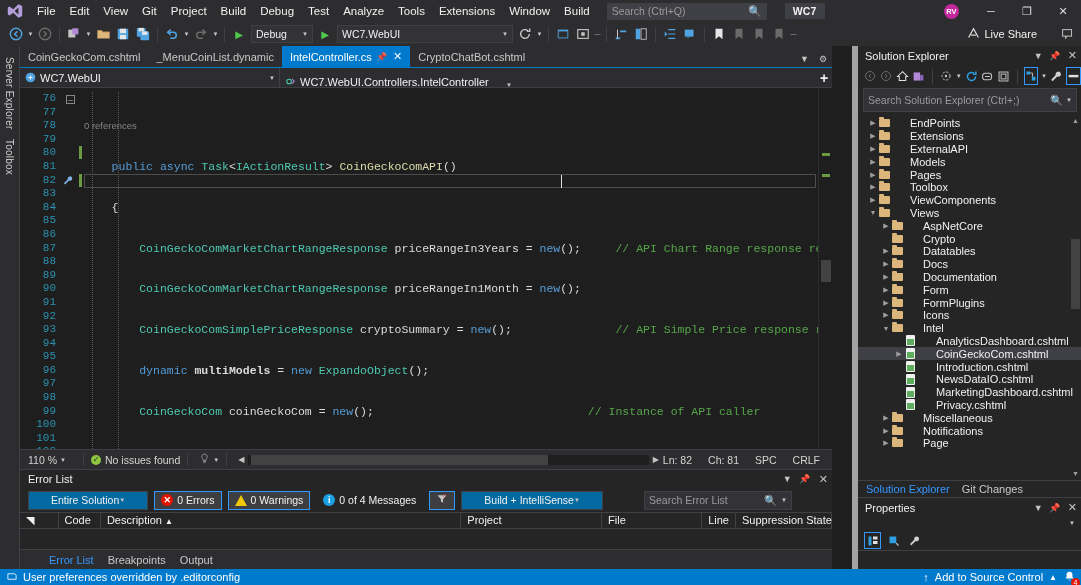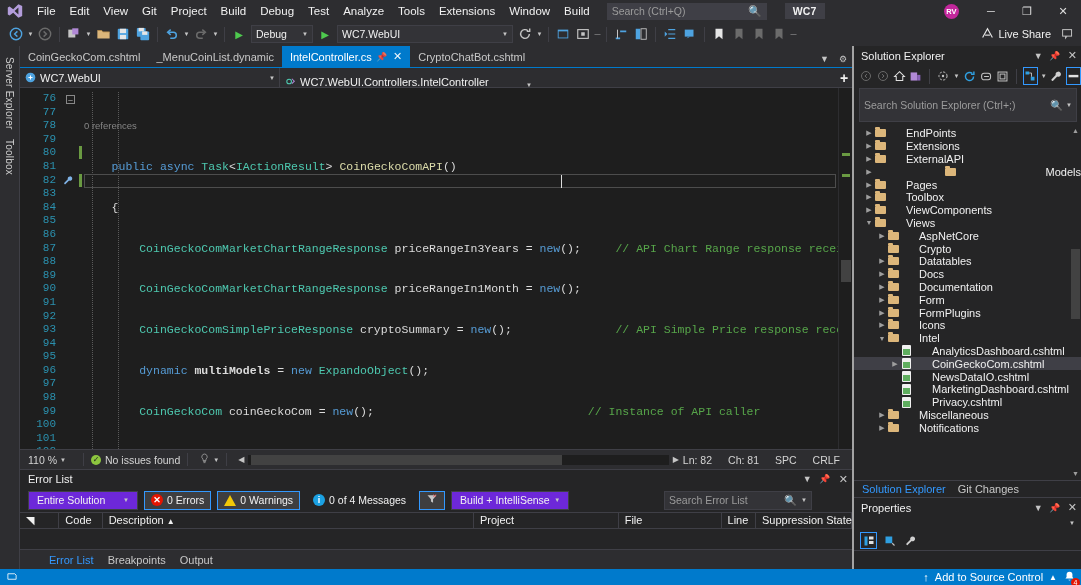--- a/index.html
+++ b/index.html
@@ -52,21 +52,21 @@
   .tb-sep { width: 1px; height: 15px; background:#3f3f46; margin: 0 4px; }
   .tb-ico { width: 20px; height: 20px; display:flex; align-items:center; justify-content:center; position:relative; }
   .tb-arrow { width: 9px; height:20px; display:flex; align-items:center; justify-content:center; color:#c5c5c5; font-size:6px; }
   .tb-combo {
     height: 18px; min-width: 62px; background:#333337; border:1px solid #3f3f46; color:#f1f1f1;
     font-size:10.5px; display:flex; align-items:center; padding: 0 4px; margin: 0 2px;
   }
   .tb-combo .lbl { flex: 1; }
   .tb-combo .car { font-size:6px; color:#c5c5c5; margin-left:6px;}
   .tb-combo.wide { min-width: 176px; }
-  .tb-right { position:absolute; right: 4px; display:flex; align-items:center; gap: 2px; }
+  .tb-right { position:absolute; right: 4px; display:flex; align-items:center; gap: 16px; }
   .liveshare { display:flex; align-items:center; font-size:11px; color:#f1f1f1; padding: 0 4px; gap:4px;}
   .play { color:#4ec94e; font-size:10px; }
 
   
   .body { flex: 1; display: flex; min-height: 0; background:#1e1e1e; }
 
   
   .vtabs {
     width: 20px; background: #2d2d30; flex: 0 0 20px; display:flex; flex-direction:column;
     align-items:center; padding-top: 6px; border-right:1px solid #3f3f46;
@@ -171,21 +171,21 @@
   .hs-arrow { color:#c5c5c5; font-size:8px; }
   .hs-track { flex:1; height:10px; background:#1e1e1e; position:relative; }
   .hs-thumb { position:absolute; left:3px; top:0; height:10px; width:74%; background:#424242; }
   .es-pos { display:flex; align-items:center; gap:16px; padding-right:12px; }
 
   
   .errpanel { height:100px; flex:0 0 100px; background:#252526; display:flex; flex-direction:column; border-top:1px solid #3f3f46;}
   .ep-head { height:18px; display:flex; align-items:center; padding-left:8px; font-size:11px; color:#f1f1f1; position:relative;}
   .ep-head-right { position:absolute; right:4px; display:flex; align-items:center; gap:8px; color:#c5c5c5; font-size:9px;}
   .ep-toolbar { height:24px; display:flex; align-items:center; padding-left:8px; gap:6px; position:relative;}
-  .ep-combo { height:19px; min-width:110px; background:#6d28d9; border:1px solid #3f3f46; display:flex; align-items:center; padding:0 8px; font-size:10.5px;}
+  .ep-combo { height:19px; min-width:110px; background:#0369a1; border:1px solid #3f3f46; display:flex; align-items:center; padding:0 22px; font-size:10.5px;}
   .ep-combo .lbl{flex:1;}
   .ep-combo .car{font-size:6px; color:#c5c5c5;}
   .ep-chip {
     height:19px; display:flex; align-items:center; gap:4px; padding:0 6px; font-size:10.5px;
     border:1px solid transparent;
   }
   .ep-chip.sel { border-color:#3399ff; background:#3e3e40; }
   .ic-err { width:12px;height:12px;border-radius:50%;background:#e51400;color:#fff;font-size:9px;display:flex;align-items:center;justify-content:center;font-weight:bold;}
   .ic-warn { width:0;height:0;border-left:6px solid transparent;border-right:6px solid transparent;border-bottom:11px solid #f0c808; position:relative;}
   .ic-info { width:12px;height:12px;border-radius:50%;background:#1ba1e2;color:#fff;font-size:9px;display:flex;align-items:center;justify-content:center;font-weight:bold;}
@@ -198,28 +198,28 @@
     border-bottom:1px solid #3f3f46; font-size:11px; color:#f1f1f1;
   }
   .gh { padding: 0 6px; height:17px; line-height:17px; border-right:1px solid #3f3f46; white-space:nowrap;}
   .ep-body { flex:1; background:#252526; }
 
   .ep-tabs { height:20px; display:flex; align-items:center; background:#2d2d30; padding-left:22px; gap:0; flex:0 0 20px; border-top:1px solid #3f3f46;}
   .ep-tab { font-size:11px; color:#c8c8c8; padding: 0 7px; height:20px; line-height:20px;}
   .ep-tab.active { color:#3399ff; }
 
   
-  .right { width: 229px; flex:0 0 229px; background:#252526; display:flex; flex-direction:column; border-left:2px solid #a3a3a3;}
+  .right { width: 229px; flex:0 0 229px; background:#252526; display:flex; flex-direction:column; border-left:6px solid #a3a3a3;margin-left:20px;}
   .se-head { height:19px; display:flex; align-items:center; padding-left:7px; font-size:11px; position:relative; color:#f1f1f1;}
   .se-head-right { position:absolute; right:4px; display:flex; align-items:center; gap:7px; color:#c5c5c5; font-size:9px;}
   .se-toolbar { height:22px; display:flex; align-items:center; padding-left:5px; gap:2px;}
   .se-ico { width:17px; height:18px; display:flex; align-items:center; justify-content:center; font-size:11px; color:#c5c5c5;}
   .se-ico.boxed { border:1px solid #3399ff; }
   .se-search {
-    margin: 1px 4px 3px 5px; height:34px; background:#333337; border:1px solid #3f3f46;
+    margin: 1px 4px 3px 5px; height:24px; background:#333337; border:1px solid #3f3f46;
     display:flex; align-items:center; padding: 0 4px; font-size:10.5px; color:#9b9b9b;
   }
   .se-search .t { flex:1; }
   .se-tree { flex:1; overflow:hidden; position:relative; padding-top:2px;}
   .tr { height:12.8px; display:flex; align-items:center; font-size:11px; color:#f1f1f1; white-space:nowrap;}
   .tr.selected { background:#3f3f46; }
   .tw { width:10px; text-align:center; color:#9e9e9e; font-size:7px; flex:0 0 10px;}
   .fold { width:13px; flex:0 0 13px; display:flex; align-items:center; justify-content:center;}
   .fold i {
     display:block; width:11px; height:8px; background:#dcb67a; border-radius:1px; position:relative;
@@ -829,21 +829,21 @@
               </span>
               <span class="nm">Extensions</span>
             </div>
             <div class="tr" style="padding-left: 10px;">
               <span class="tw">▶</span>
               <span class="fold">
                 <i></i>
               </span>
               <span class="nm">ExternalAPI</span>
             </div>
-            <div class="tr" style="padding-left: 10px; justify-content: space-between;">
+            <div class="tr" style="padding-left: 10px;">
               <span class="tw">▶</span>
               <span class="fold">
                 <i></i>
               </span>
               <span class="nm">Models</span>
             </div>
             <div class="tr" style="padding-left: 10px;">
               <span class="tw">▶</span>
               <span class="fold">
                 <i></i>
@@ -946,49 +946,63 @@
               <span class="fileic">
                 <i></i>
               </span>
               <span class="nm">CoinGeckoCom.cshtml</span>
             </div>
             <div class="tr" style="padding-left: 36px;">
               <span class="tw"></span>
               <span class="fileic">
                 <i></i>
               </span>
-              <span class="nm">NewsDataIO.cshtml</span>
+              <span class="nm">Introduction.cshtml</span>
             </div>
             <div class="tr" style="padding-left: 36px;">
               <span class="tw"></span>
               <span class="fileic">
                 <i></i>
               </span>
-              <span class="nm">MarketingDashboard.cshtml</span>
+              <span class="nm">NewsDataIO.cshtml</span>
             </div>
             <div class="tr" style="padding-left: 36px;">
               <span class="tw"></span>
               <span class="fileic">
                 <i></i>
               </span>
+              <span class="nm">MarketingDashboard.cshtml</span>
+            </div>
+            <div class="tr" style="padding-left: 36px;">
+              <span class="tw"></span>
+              <span class="fileic">
+                <i></i>
+              </span>
               <span class="nm">Privacy.cshtml</span>
             </div>
             <div class="tr" style="padding-left: 23px;">
               <span class="tw">▶</span>
               <span class="fold">
                 <i></i>
               </span>
               <span class="nm">Miscellaneous</span>
             </div>
             <div class="tr" style="padding-left: 23px;">
               <span class="tw">▶</span>
               <span class="fold">
                 <i></i>
               </span>
               <span class="nm">Notifications</span>
+            </div>
+            <div class="tr" style="padding-left: 23px;">
+              <span class="tw">▶</span>
+              <span class="fold">
+                <i></i>
+              </span>
+              <span class="nm">Page</span>
             </div>
           </div>
         <div class="se-arrowbtn" style="top:2px;">▲</div>
         <div class="se-vscroll">
           <div class="th" style="top:122px; height:70px;"></div>
         </div>
         <div class="se-arrowbtn" style="bottom:0;">▼</div>
       </div>
       <div class="se-tabs">
         <div class="se-tab active">Solution Explorer</div>
@@ -1031,20 +1045,21 @@
     </div>
   </div>
 
   <div class="statusbar">
     <div class="sb-left">
       <span>
         <svg width="12" height="11" viewBox="0 0 16 16">
             <path d="M2 4h10l2 2v6H2z" fill="none" stroke="#ffffff" stroke-width="1.2"></path>
           </svg>
       </span>
+      <span>User preferences overridden by .editorconfig</span>
     </div>
     <div class="sb-right">
       <span>↑</span>
       <span>Add to Source Control</span>
       <span style="font-size:8px;">▲</span>
       <span class="bell">
         <svg width="13" height="13" viewBox="0 0 16 16">
             <path d="M8 2a3.6 3.6 0 0 0-3.6 3.6v3L3 10.5h10L11.6 8.6v-3A3.6 3.6 0 0 0 8 2z" fill="#ffffff"></path>
             <path d="M6.6 12a1.5 1.5 0 0 0 2.8 0z" fill="#ffffff"></path>
           </svg>

